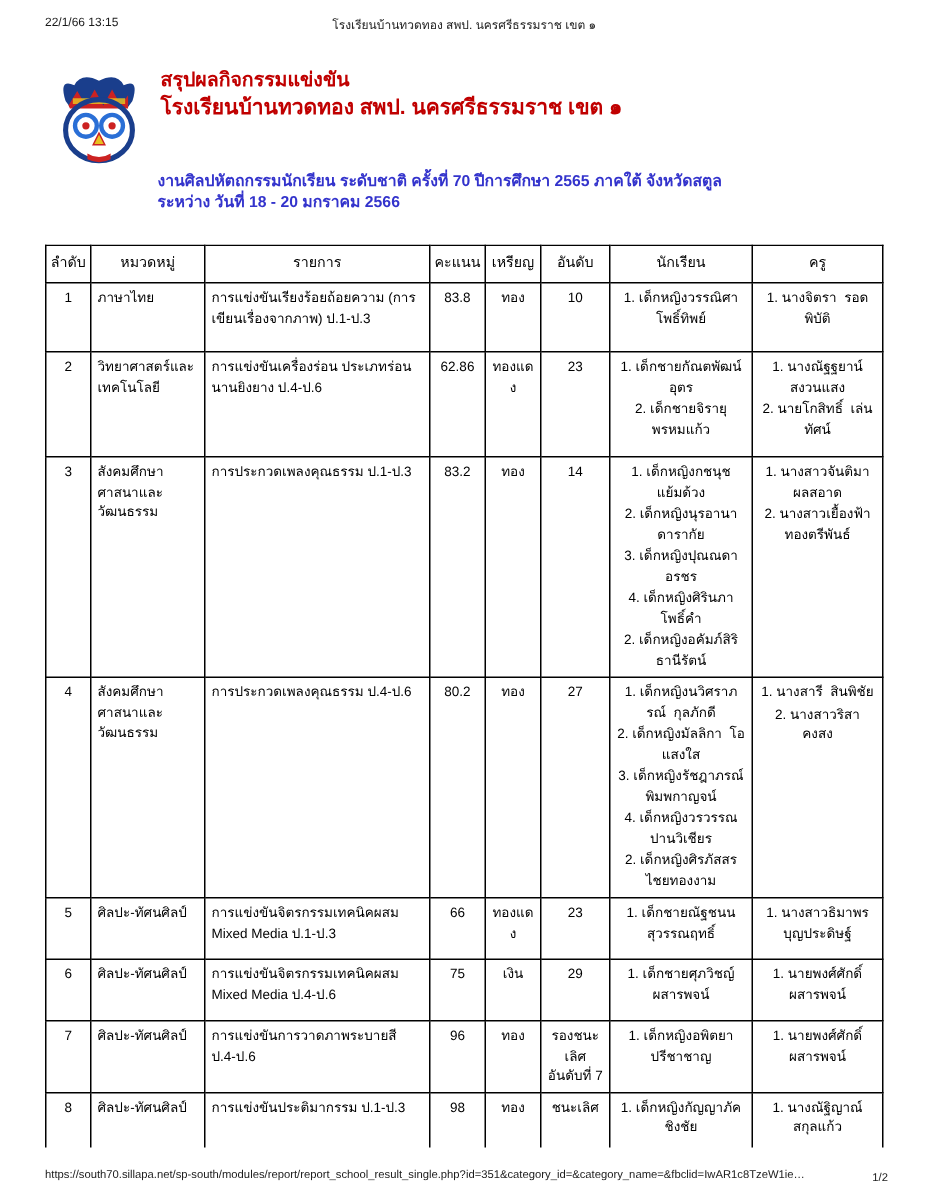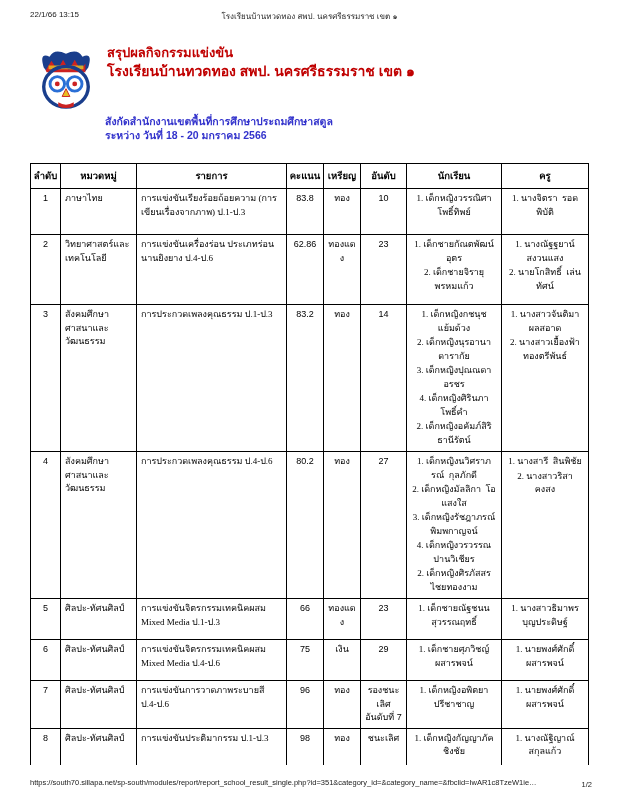--- a/index.html
+++ b/index.html
@@ -46,25 +46,25 @@
   table.results th, table.results td {
     border: 1px solid #000;
     padding: 3px 4px;
     font-size: 9px;
     vertical-align: top;
     line-height: 1.5;
     word-wrap: break-word;
     overflow-wrap: break-word;
   }
   table.results th {
-    font-size: 9.5px; font-weight: bold; text-align: center;
+    font-size: 9.5px; font-weight: normal; text-align: center;
     vertical-align: middle; padding: 5px 2px;
   }
   td.c-center { text-align: center; }
-  td.c-left { text-align: left; font-family: Liberation Serif, serif; }
+  td.c-left { text-align: left; }
   .person-line { white-space: pre-wrap; margin: 0 0 1px 0; text-align: center; }
   
   tbody tr:nth-child(1) { height: 46px; }
   tbody tr:nth-child(2) { height: 70px; }
   tbody tr:nth-child(3) { height: 126px; }
   tbody tr:nth-child(4) { height: 146px; }
   tbody tr:nth-child(5) { height: 41px; }
   tbody tr:nth-child(6) { height: 41px; }
   tbody tr:nth-child(7) { height: 44px; }
   tbody tr:nth-child(8) { height: 90px; }
@@ -100,21 +100,21 @@
       <path d="M24 58 Q32 63 40 58 L40 62 Q32 66 24 62 Z" fill="#cc2222"></path>
     </svg>
   </div>
 
   <div class="title-block">
     <div class="title-red-1">สรุปผลกิจกรรมแข่งขัน</div>
     <div class="title-red-2">โรงเรียนบ้านทวดทอง สพป. นครศรีธรรมราช เขต ๑</div>
   </div>
 
   <div class="event-info">
-    <div>สังกัดสำนักงานเขตพื้นที่การศึกษาประถมศึกษาสตูล</div>
+    <div>งานศิลปหัตถกรรมนักเรียน ระดับชาติ ครั้งที่ 70 ปีการศึกษา 2565 ภาคใต้ จังหวัดสตูล</div>
     <div>ระหว่าง วันที่ 18 - 20 มกราคม 2566</div>
   </div>
 
   <div class="table-wrap">
     <table class="results">
       <colgroup>
         <col style="width:30px">
           <col style="width:76px">
           <col style="width:150px">
         <col style="width:37px">

